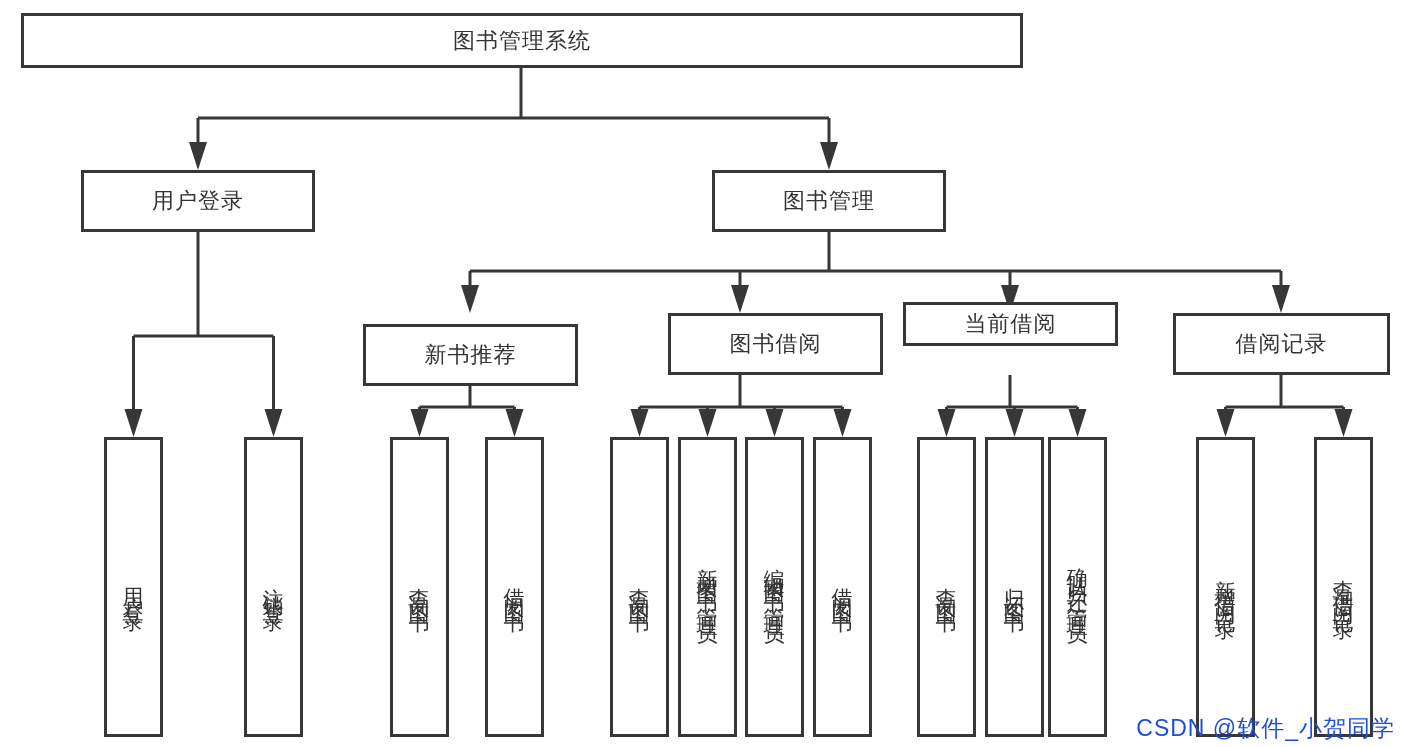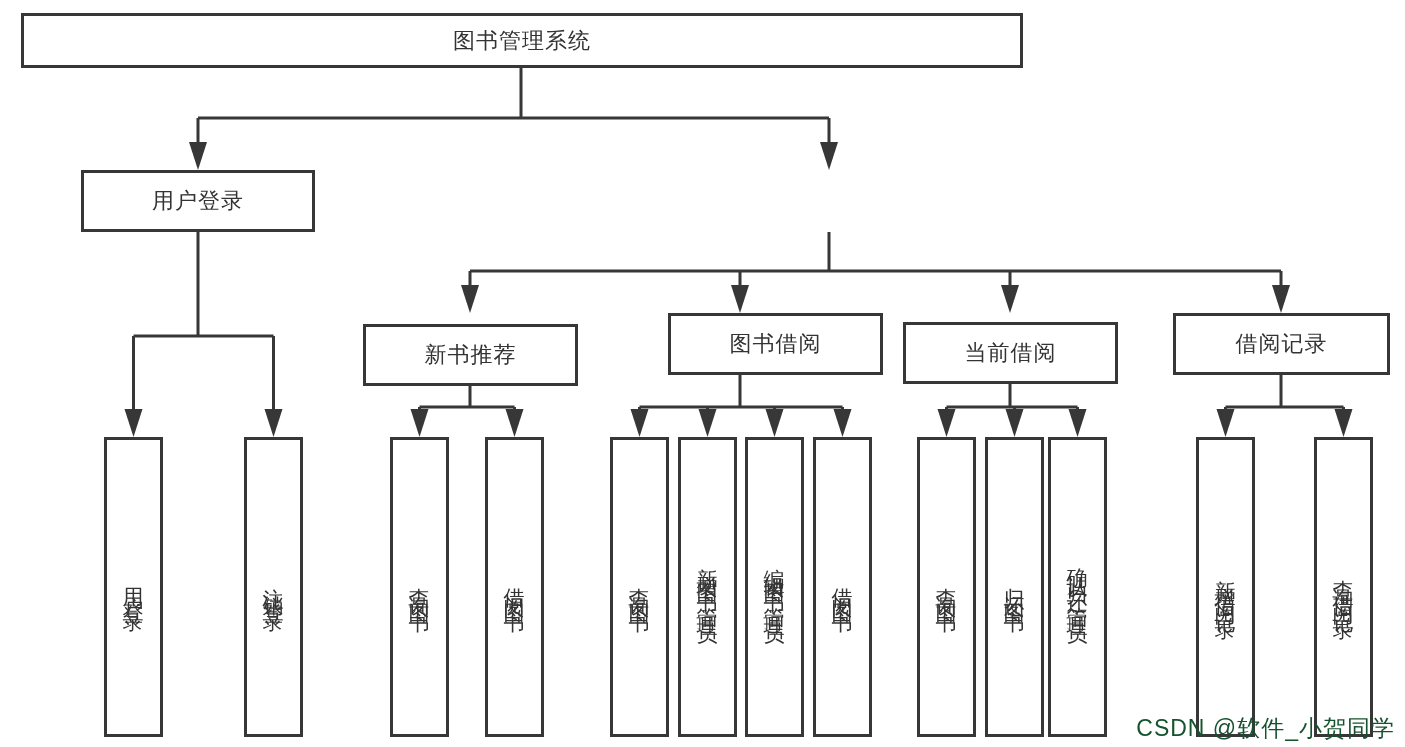--- a/index.html
+++ b/index.html
@@ -12,21 +12,21 @@
     position:absolute;box-sizing:border-box;border:3px solid #373737;background:#ffffff;
     display:flex;align-items:center;justify-content:center;color:#333333;
   }
   .hlabel{font-size:22px;letter-spacing:1px;white-space:nowrap;}
   .leaf .vlabel{
     writing-mode:vertical-rl;text-orientation:mixed;
     font-size:21px;letter-spacing:8px;line-height:1;color:#333333;
   }
   .watermark{
     position:absolute;right:10px;bottom:3px;font-size:23px;letter-spacing:1px;
-    color:#14532d;white-space:nowrap;
+    color:#1d4ed8;white-space:nowrap;
   }
 </style>
 </head>
 <body>
 
 <div class="stage">
 
   <svg class="wires" width="1405" height="747" viewBox="0 0 1405 747">
     <g stroke="#373737" stroke-width="3" fill="none">
       <path d="M521 68 V118 M198 118 H829 M198 118 V146 M829 118 V146"></path>
@@ -60,28 +60,31 @@
     </g>
   </svg>
 
   <div class="box" style="left:21px;top:13px;width:1002px;height:55px">
     <span class="hlabel">图书管理系统</span>
   </div>
 
   <div class="box" style="left:81px;top:170px;width:234px;height:62px">
     <span class="hlabel">用户登录</span>
   </div>
+  <div class="box" style="left:712px;top:170px;width:234px;height:62px">
+    <span class="hlabel">图书管理</span>
+  </div>
 
   <div class="box" style="left:363px;top:324px;width:215px;height:62px">
     <span class="hlabel">新书推荐</span>
   </div>
   <div class="box" style="left:668px;top:313px;width:215px;height:62px">
     <span class="hlabel">图书借阅</span>
   </div>
-  <div class="box" style="left:903px;top:322px;width:215px;height:62px">
+  <div class="box" style="left:903px;top:302px;width:215px;height:44px">
     <span class="hlabel">当前借阅</span>
   </div>
   <div class="box" style="left:1173px;top:313px;width:217px;height:62px">
     <span class="hlabel">借阅记录</span>
   </div>
 
   <div class="box leaf" style="left:104px;top:437px;width:59px;height:300px">
     <span class="vlabel">用户登录</span>
   </div>
   <div class="box leaf" style="left:244px;top:437px;width:59px;height:300px">

